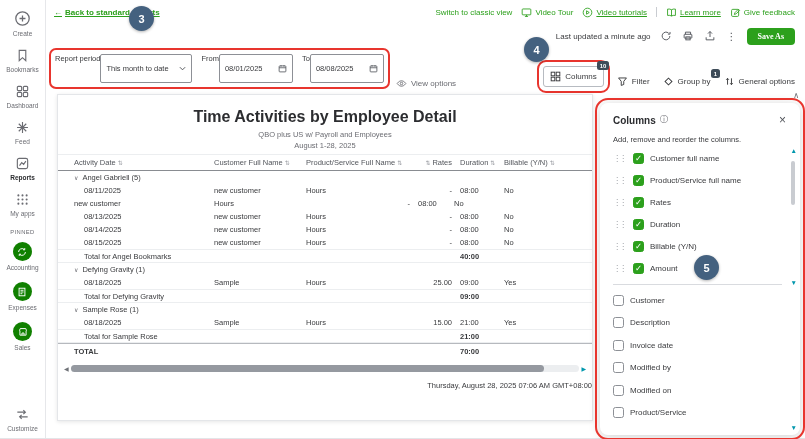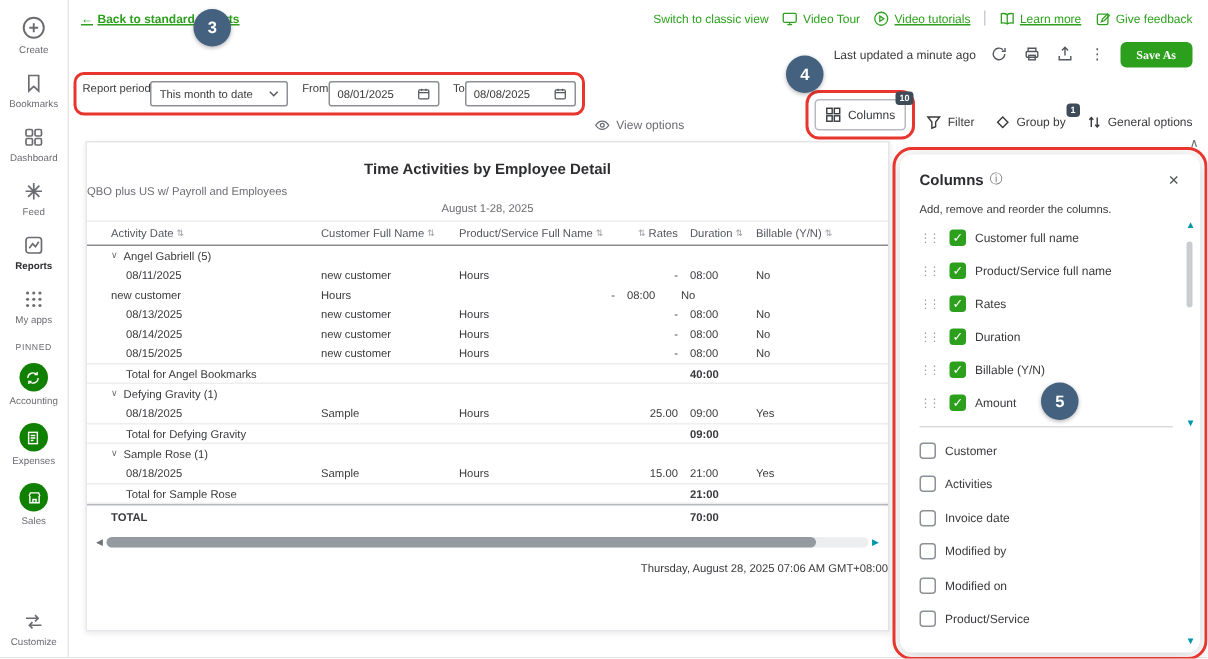--- a/index.html
+++ b/index.html
@@ -41,38 +41,38 @@
   .aicon svg{stroke:#53565c;fill:none;stroke-width:1.1}
   .kebab{font-size:10px;color:#53565c;cursor:pointer;padding:0 1px}
   .saveas-btn{background:var(--qb-green);color:#fff;font-size:8px;font-weight:bold;padding:4px 11px;border-radius:4px;border:none;cursor:pointer;font-family:Liberation Serif, serif}
 
   
   .controls-row{height:44px;display:flex;justify-content:space-between;padding:6px 10px 0 9px}
   .left-controls{display:flex;align-items:flex-start}
   .period-fields{display:flex;gap:9px;outline:2px solid var(--annotation-red);outline-offset:4px;border-radius:1px}
   .field{display:flex;flex-direction:row}
   .field-label{font-size:7.5px;color:var(--text-dark);margin-bottom:3px}
-  .control{height:17px;border:1px solid #8d9096;border-radius:2px;display:flex;align-items:center;justify-content:space-between;font-size:7.5px;color:var(--text-dark);padding:4px 5px;background:#fff;cursor:pointer}
+  .control{height:29px;border:1px solid #8d9096;border-radius:2px;display:flex;align-items:center;justify-content:space-between;font-size:7.5px;color:var(--text-dark);padding:4px 5px;background:#fff;cursor:pointer}
   .select{width:92px}
   .dinput{width:74px}
   .control svg{stroke:#53565c;fill:none;stroke-width:1.1}
   .view-options{display:flex;align-items:center;gap:4px;color:var(--text-muted);font-size:8px;align-self:flex-end;margin-bottom:4px;margin-left:12px;cursor:pointer}
   .view-options svg{stroke:var(--text-muted);fill:none;stroke-width:1.1}
   .opt-group{display:flex;align-items:flex-end;gap:13px;padding-bottom:5px}
   .opt{display:flex;align-items:center;gap:4px;font-size:8px;color:var(--text-dark);cursor:pointer;position:relative}
   .opt svg{stroke:var(--text-dark);fill:none;stroke-width:1.2}
   .badge{position:absolute;top:-7px;right:-9px;background:var(--badge-dark);color:#fff;font-size:6px;font-weight:bold;border-radius:2.5px;padding:1.5px 2.5px;line-height:1}
   .columns-btn{border:1px solid #b7bbc1;border-radius:3px;padding:4px 6px;outline:2px solid var(--annotation-red);outline-offset:4px}
   .columns-btn .badge{top:-6px;right:-6px}
   .collapse-chev{position:absolute;top:91px;right:6px;font-size:8px;color:var(--text-muted);cursor:pointer}
 
   
   .report-card{position:absolute;left:11px;top:94px;width:536px;height:327px;background:#fff;border:1px solid #e4e6e9;box-shadow:0 1px 4px rgba(0,0,0,.10);padding-top:13px}
-  .r-title{text-align:center;font-size:10px;font-weight:bold;color:#2c2d30}
-  .r-sub{font-size:7.5px;color:var(--text-muted);margin-top:4px}
+  .r-title{text-align:center;font-size:16px;font-weight:bold;color:#2c2d30}
+  .r-sub{text-align:center;font-size:7.5px;color:var(--text-muted);margin-top:4px}
   .r-date{text-align:center;font-size:7.5px;color:var(--text-muted);margin-top:2px}
   .rtable{margin-top:4px}
   .trow{display:grid;grid-template-columns:140px 92px 106px 42px 50px 62px;padding-left:16px;align-items:center;height:13px}
   .thead{height:17px;border-bottom:1px solid #898c91;border-top:1px solid #eceef0}
   .th{display:flex;align-items:center;gap:2px;font-size:7.5px;color:#53565c;cursor:pointer}
   .th.rates{justify-content:flex-end;padding-right:2px}
   .th.dur{padding-left:6px}
   .sort{font-size:6px;color:#9a9da3}
   .cell{font-size:7.5px;color:var(--text-dark);display:flex;align-items:center;height:13px}
   .c3{justify-content:flex-end;padding-right:2px}
@@ -533,21 +533,21 @@
           </div>
         </div>
       <div class="cp-divider"></div>
       <div id="cp-unchecked" class="cp-list">
           <div class="cp-item">
             <span class="cbx"></span>
             <span class="cp-label">Customer</span>
           </div>
           <div class="cp-item">
             <span class="cbx"></span>
-            <span class="cp-label">Activities</span>
+            <span class="cp-label">Description</span>
           </div>
           <div class="cp-item">
             <span class="cbx"></span>
             <span class="cp-label">Invoice date</span>
           </div>
           <div class="cp-item">
             <span class="cbx"></span>
             <span class="cp-label">Modified by</span>
           </div>
           <div class="cp-item">

